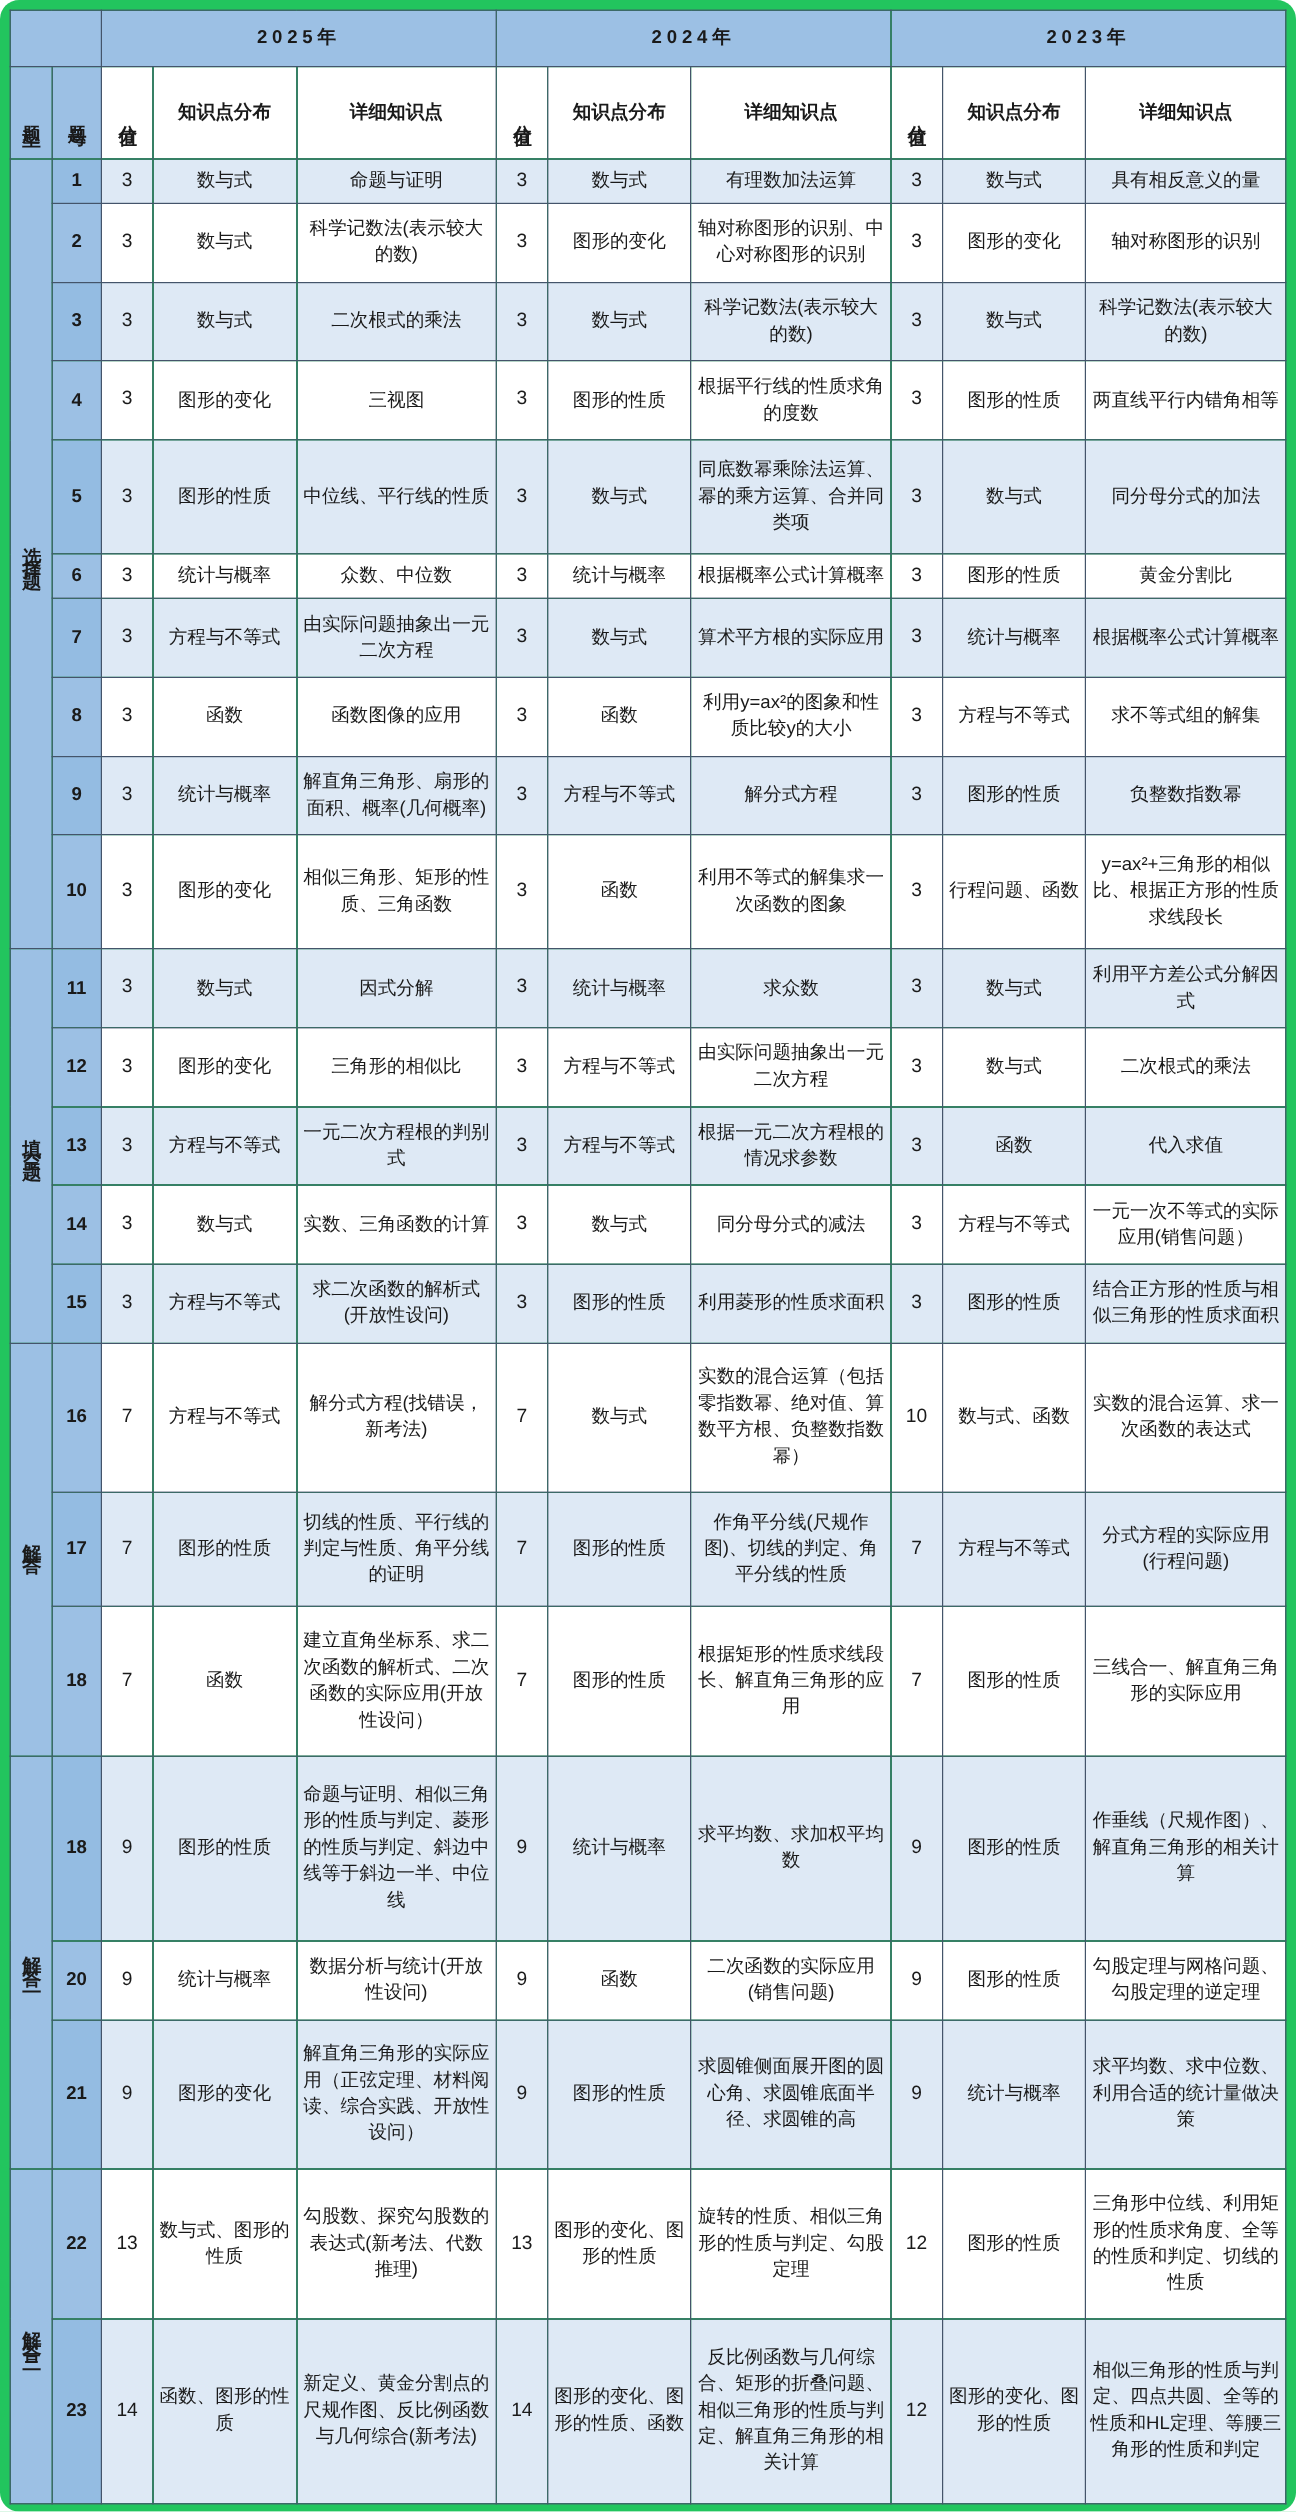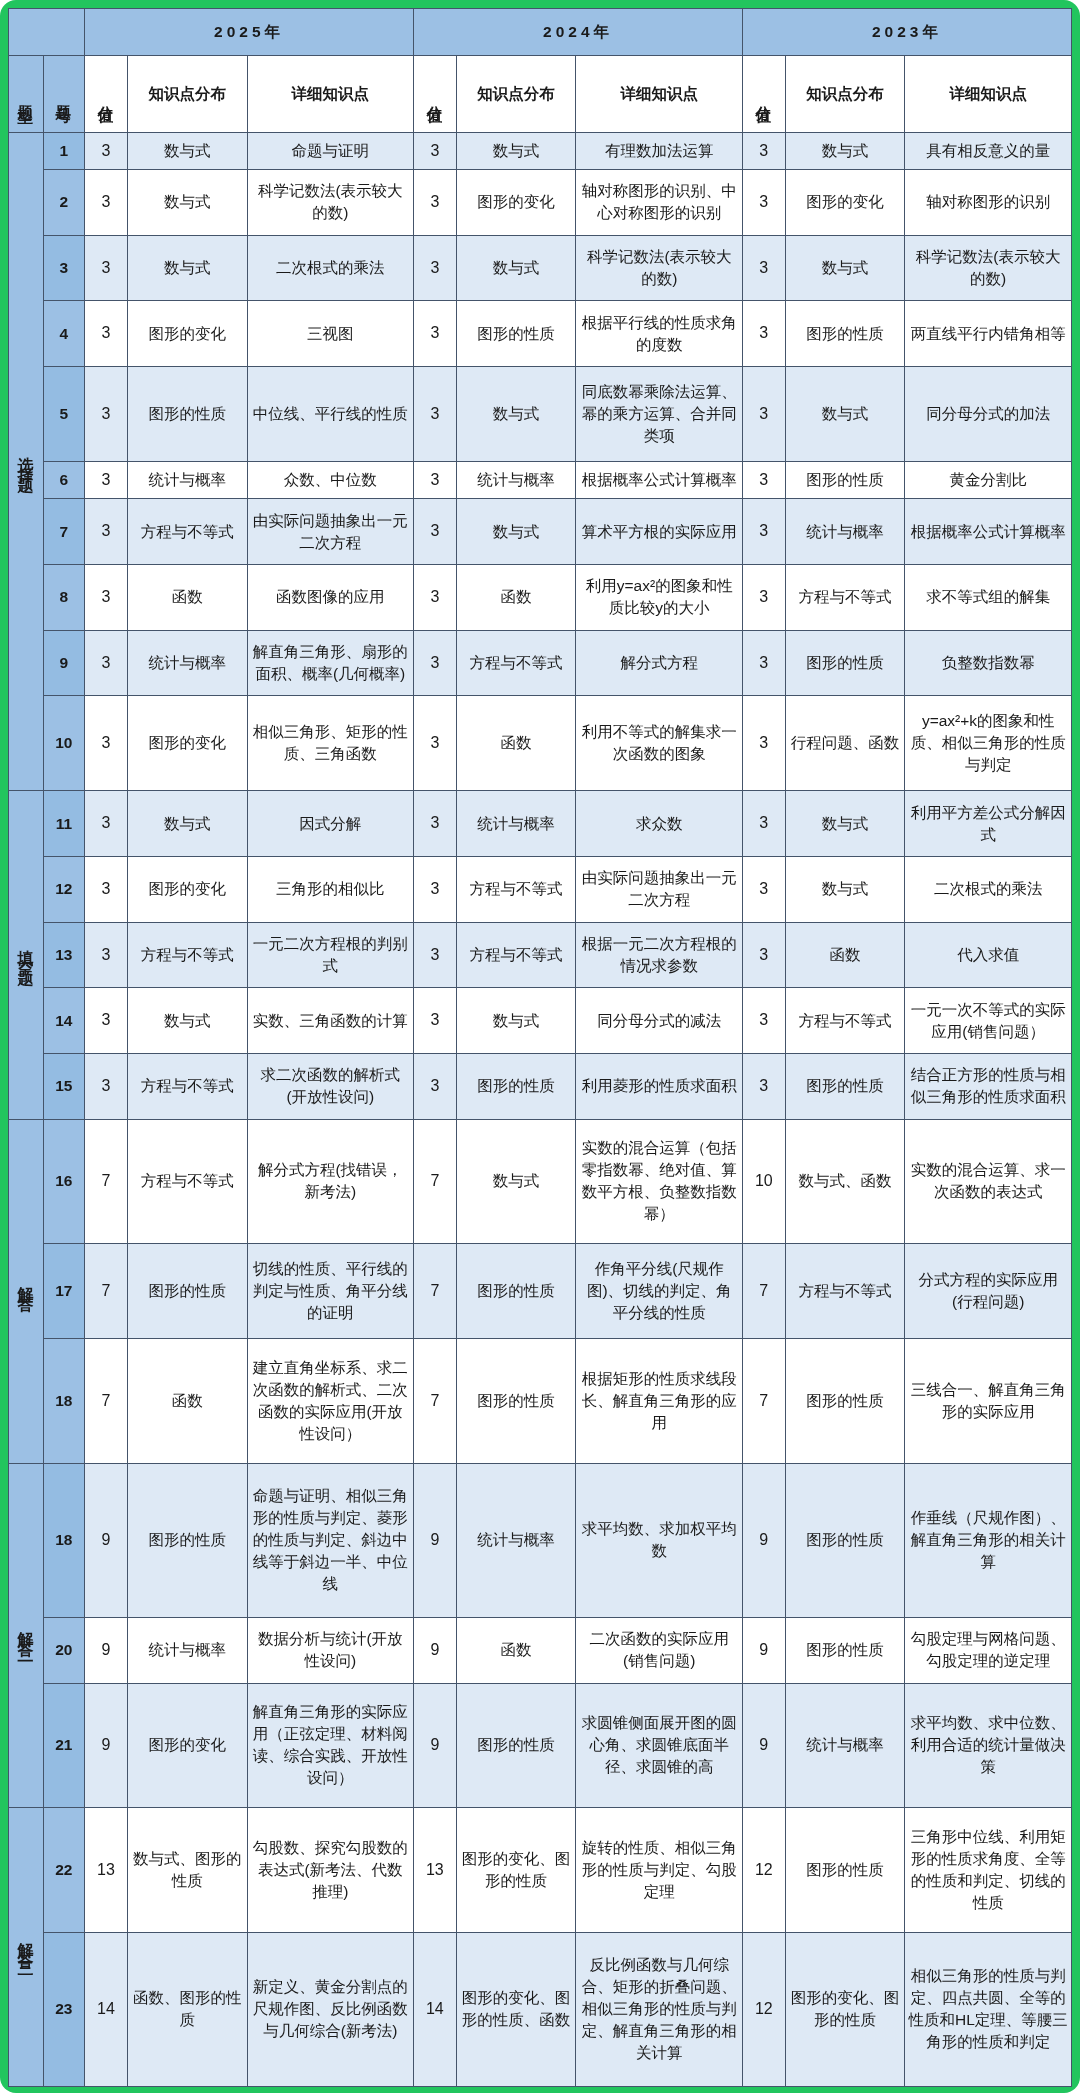--- a/index.html
+++ b/index.html
@@ -268,21 +268,21 @@
         <tr class="plain">
           <td class="qnum">10</td>
           <td class="data score">3</td>
           <td class="data">图形的变化</td>
           <td class="data">相似三角形、矩形的性质、三角函数</td>
           <td class="data score">3</td>
           <td class="data">函数</td>
           <td class="data">利用不等式的解集求一次函数的图象</td>
           <td class="data score">3</td>
           <td class="data">行程问题、函数</td>
-          <td class="data">y=ax²+k的图象和性质、相似三角形的性质与判定</td>
+          <td class="data">y=ax²+三角形的相似比、根据正方形的性质求线段长</td>
         </tr>
         <tr class="stripe">
           <td class="group" rowspan="5"><span class="vert">填空题</span></td>
           <td class="qnum">11</td>
           <td class="data score">3</td>
           <td class="data">数与式</td>
           <td class="data">因式分解</td>
           <td class="data score">3</td>
           <td class="data">统计与概率</td>
           <td class="data">求众数</td>

